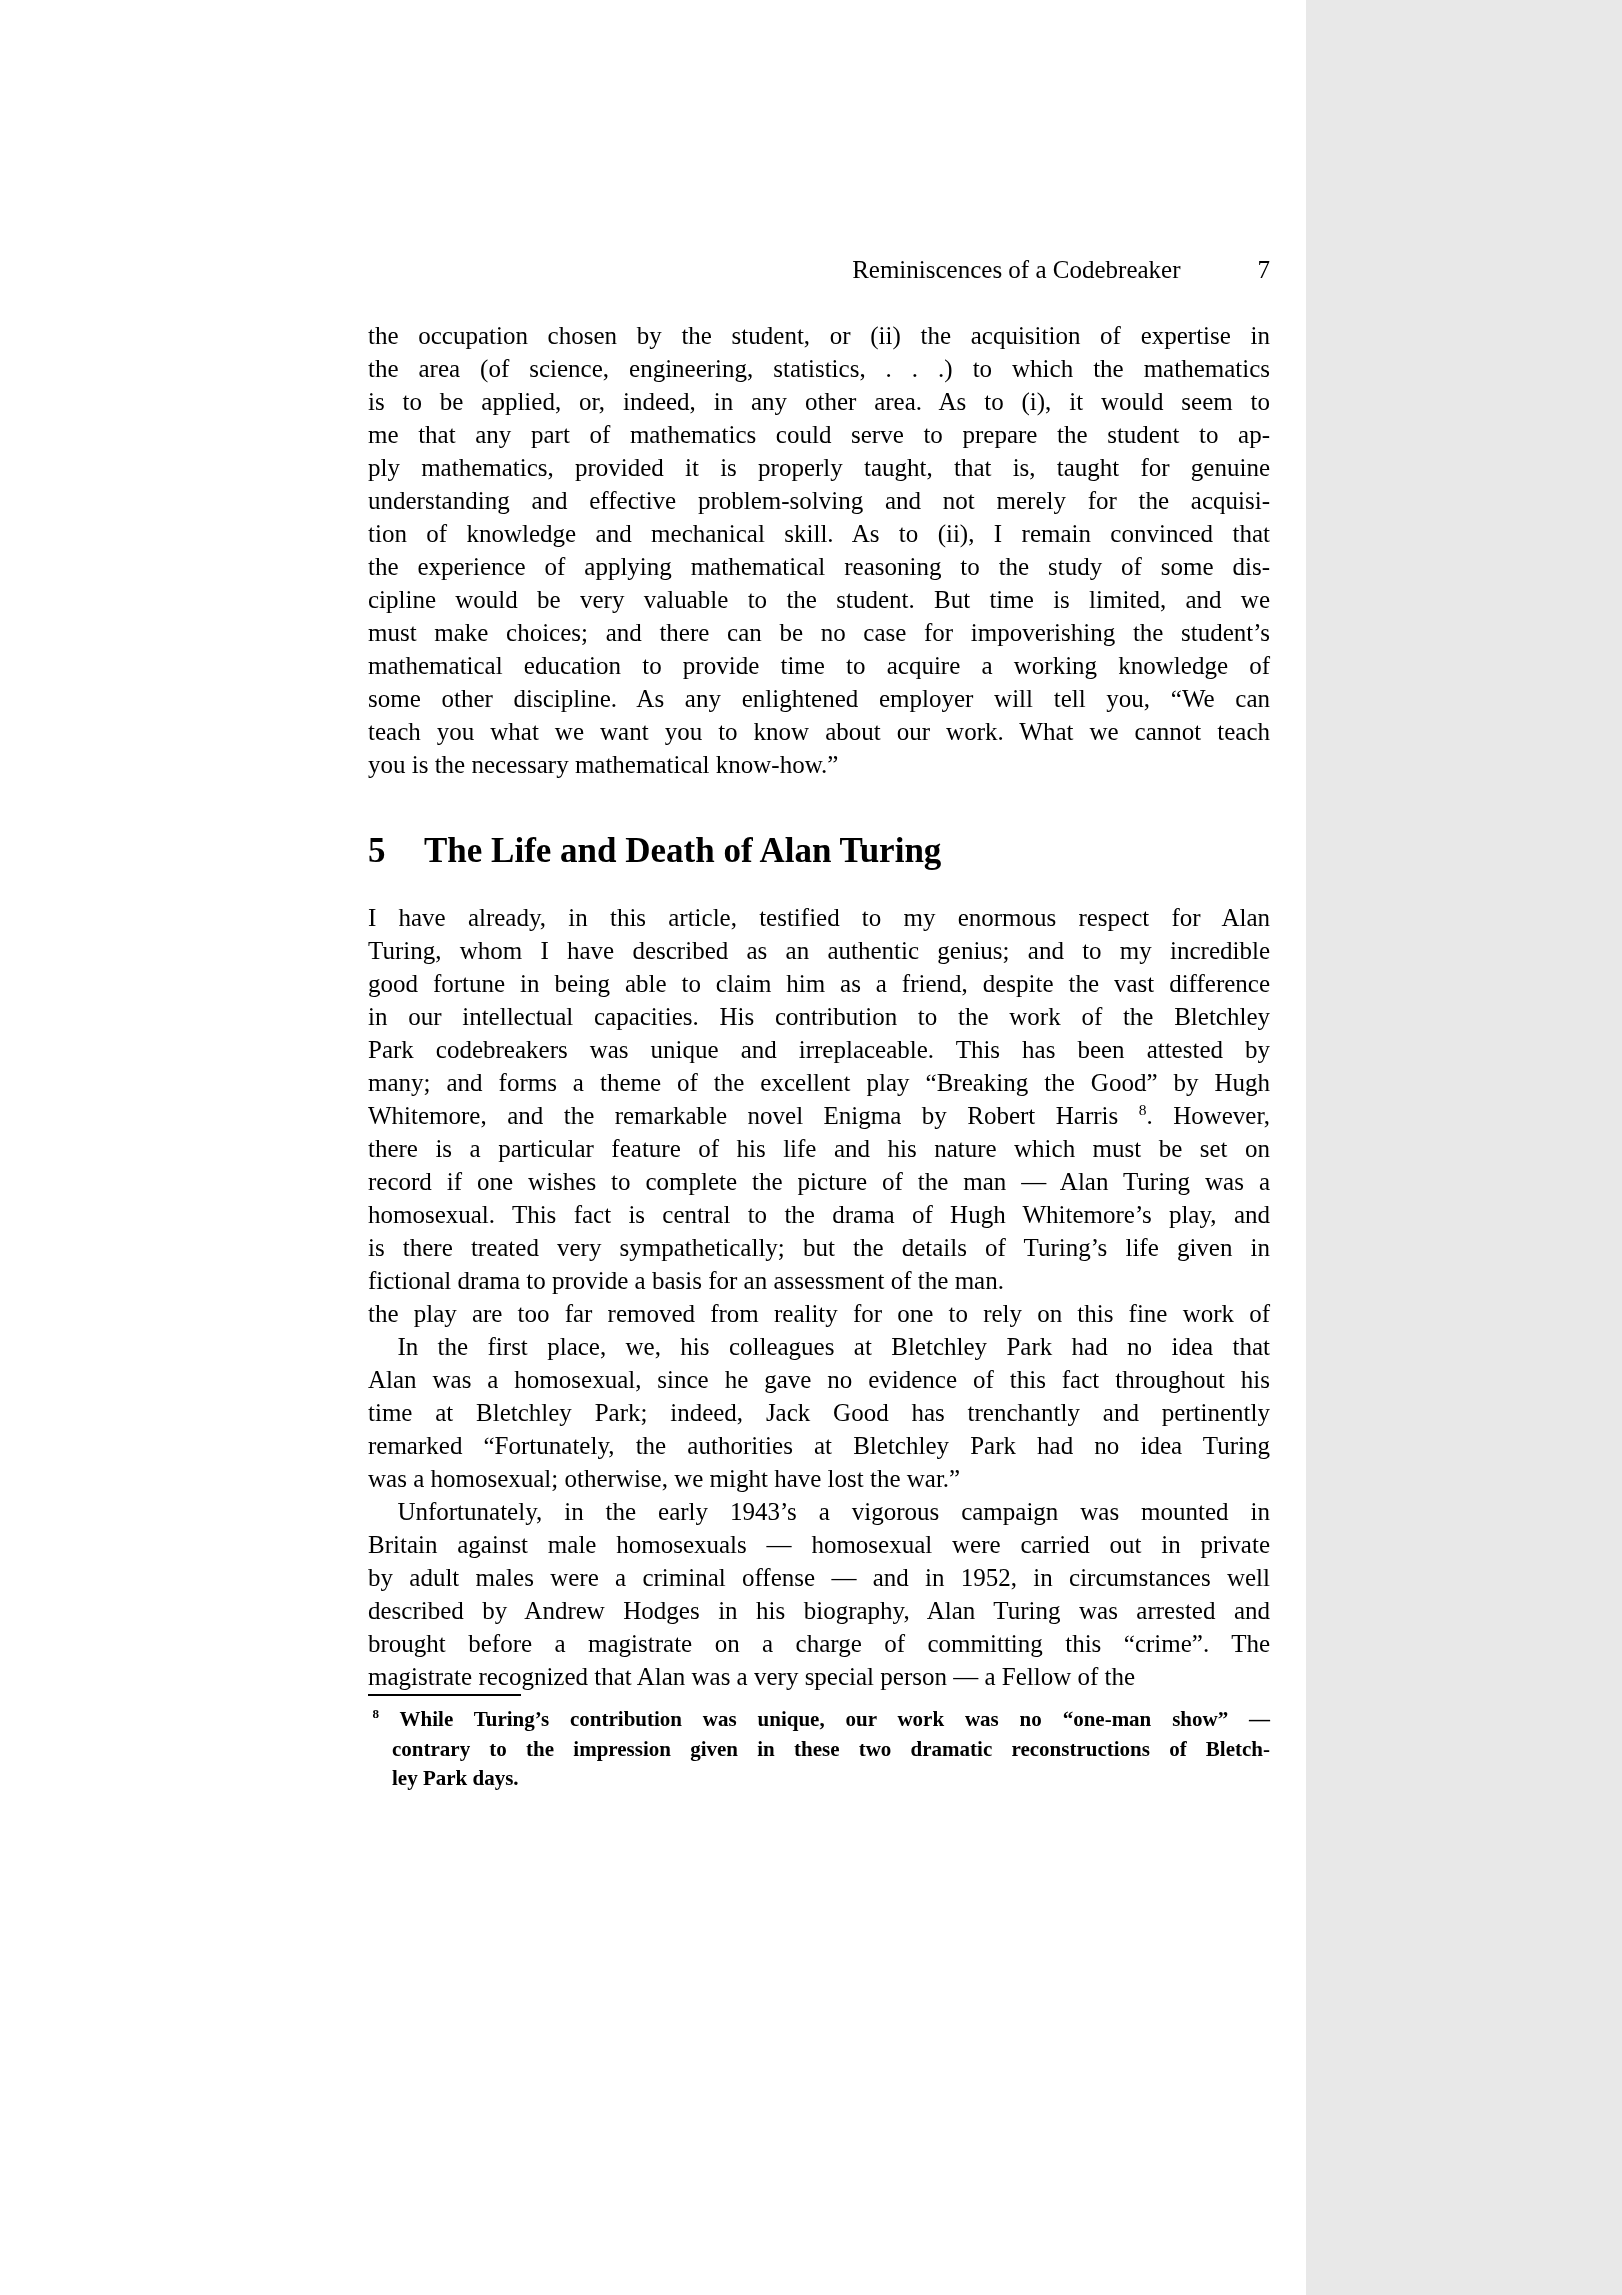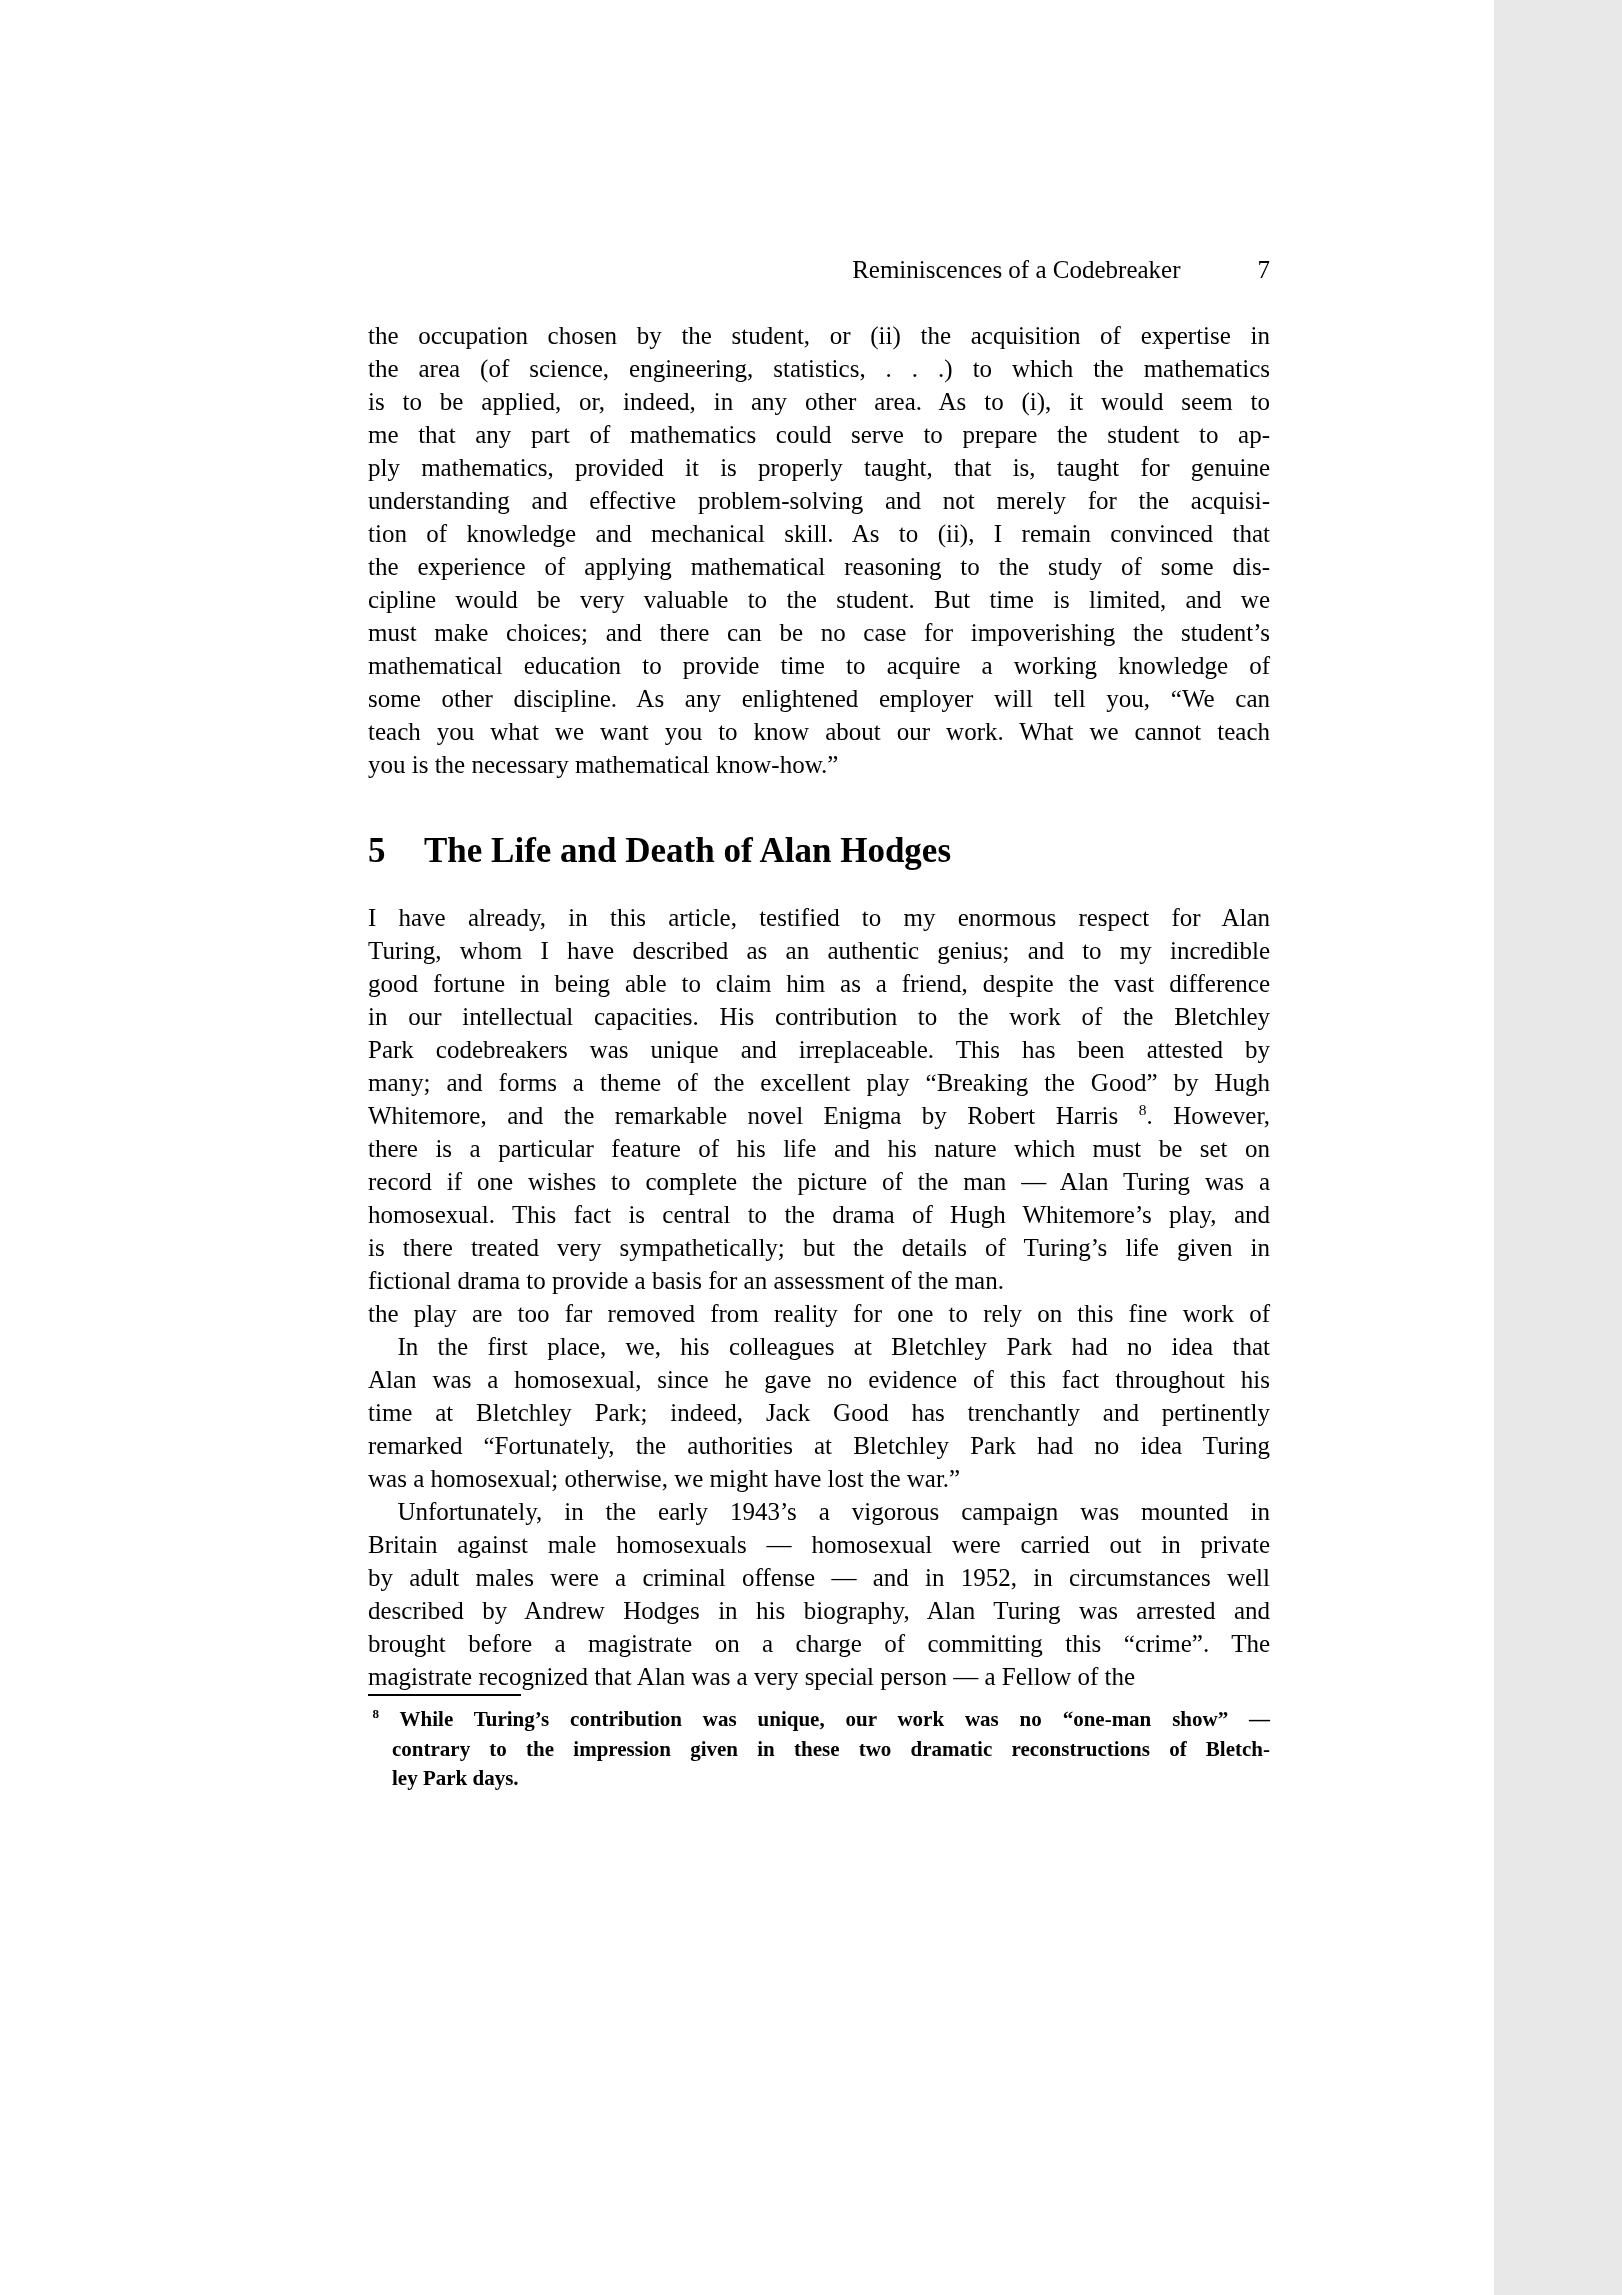--- a/index.html
+++ b/index.html
@@ -1,17 +1,17 @@
 <!DOCTYPE html>
 <html style="font-size:10.5px"><head>
 <meta charset="utf-8">
 <style>
   html,body{margin:0;padding:0;background:#e8e8e8;}
   .page{
-    position:relative;width:1494px;height:2295px;background:#ffffff;color:#000000;
+    position:relative;width:1306px;height:2295px;background:#ffffff;color:#000000;
     font-family:"Liberation Serif",serif;overflow:hidden;
   }
   .page-header{
     position:absolute;left:368px;top:256px;width:902px;
     display:flex;align-items:baseline;font-size:25px;
   }
   .running-title{margin-left:auto;}
   .hspacer{width:77px;}
   .main-text{position:absolute;left:368px;top:319px;width:902px;}
   .line{
@@ -64,21 +64,21 @@
           <div class="line">must make choices; and there can be no case for impoverishing the student’s</div>
           <div class="line">mathematical education to provide time to acquire a working knowledge of</div>
           <div class="line">some other discipline. As any enlightened employer will tell you, “We can</div>
           <div class="line">teach you what we want you to know about our work. What we cannot teach</div>
           <div class="line last">you is the necessary mathematical know-how.”</div>
         </div>
       </div>
 
     <div class="section-heading">
       <span class="section-number">5</span>
-      <span class="section-title">The Life and Death of Alan Hodges</span>
+      <span class="section-title">The Life and Death of Alan Turing</span>
     </div>
 
     <div id="para-rest">
         <div class="paragraph">
           <div class="line">I have already, in this article, testified to my enormous respect for Alan</div>
           <div class="line">Turing, whom I have described as an authentic genius; and to my incredible</div>
           <div class="line">good fortune in being able to claim him as a friend, despite the vast difference</div>
           <div class="line">in our intellectual capacities. His contribution to the work of the Bletchley</div>
           <div class="line">Park codebreakers was unique and irreplaceable. This has been attested by</div>
           <div class="line">many; and forms a theme of the excellent play “Breaking the Good” by Hugh</div>

